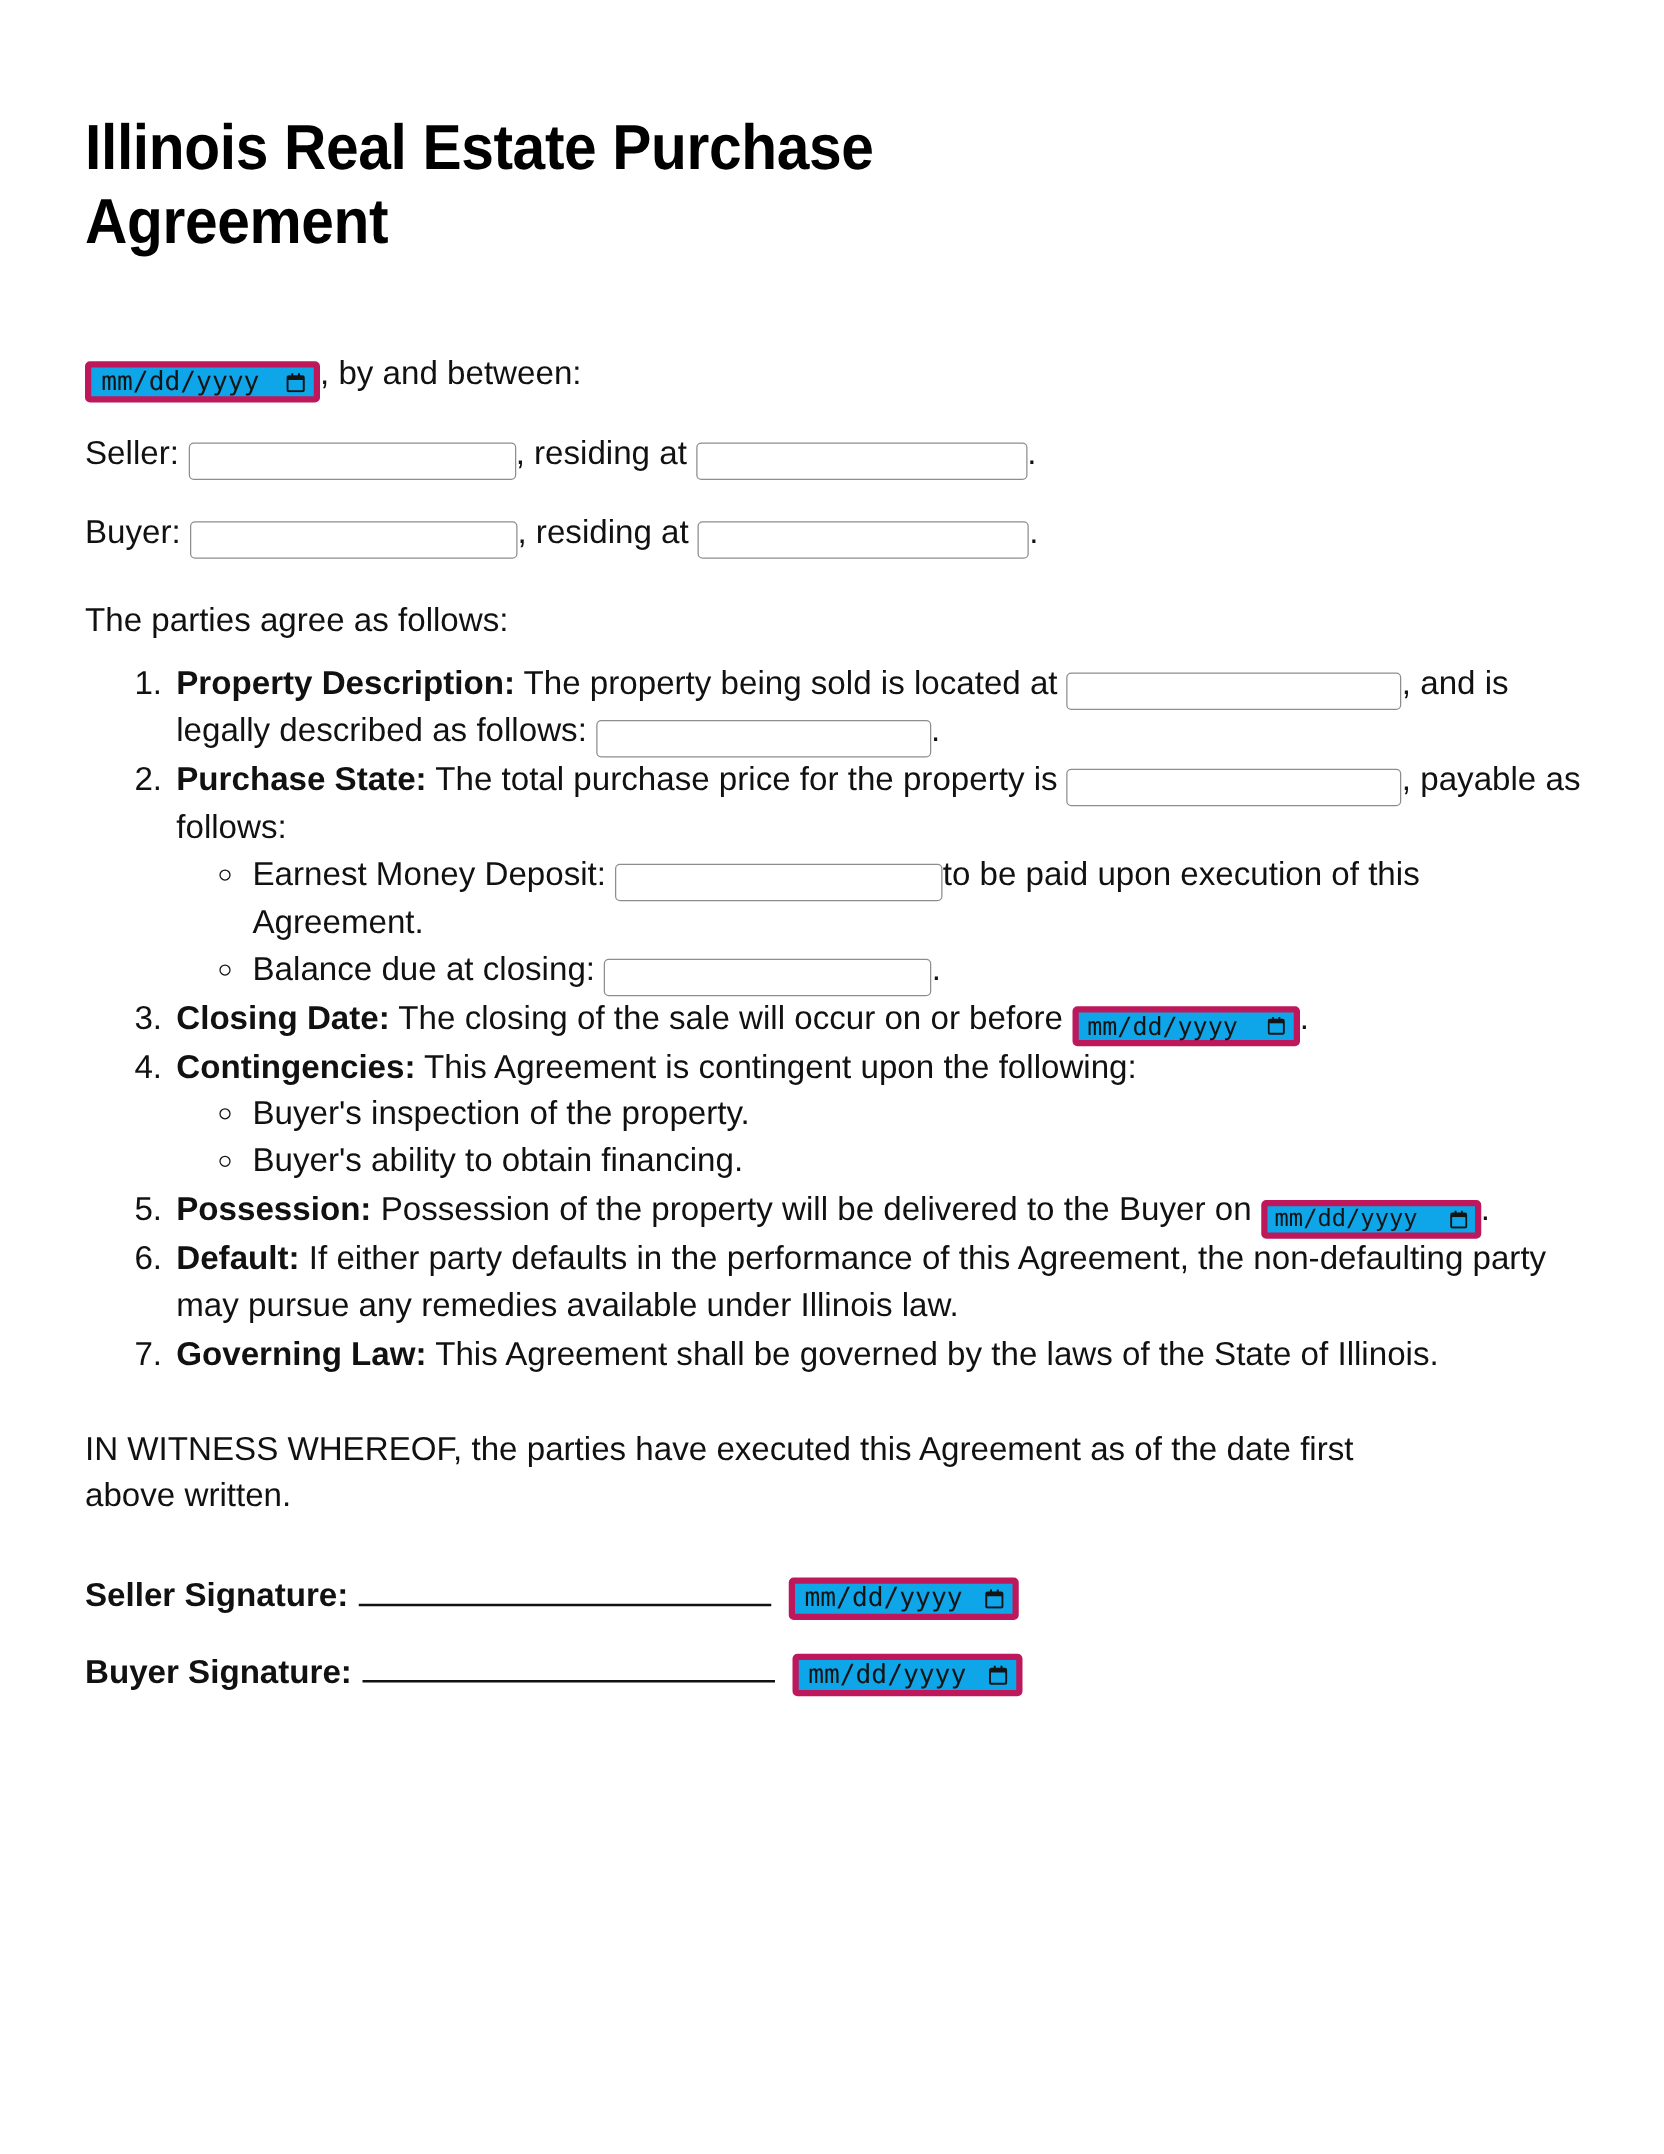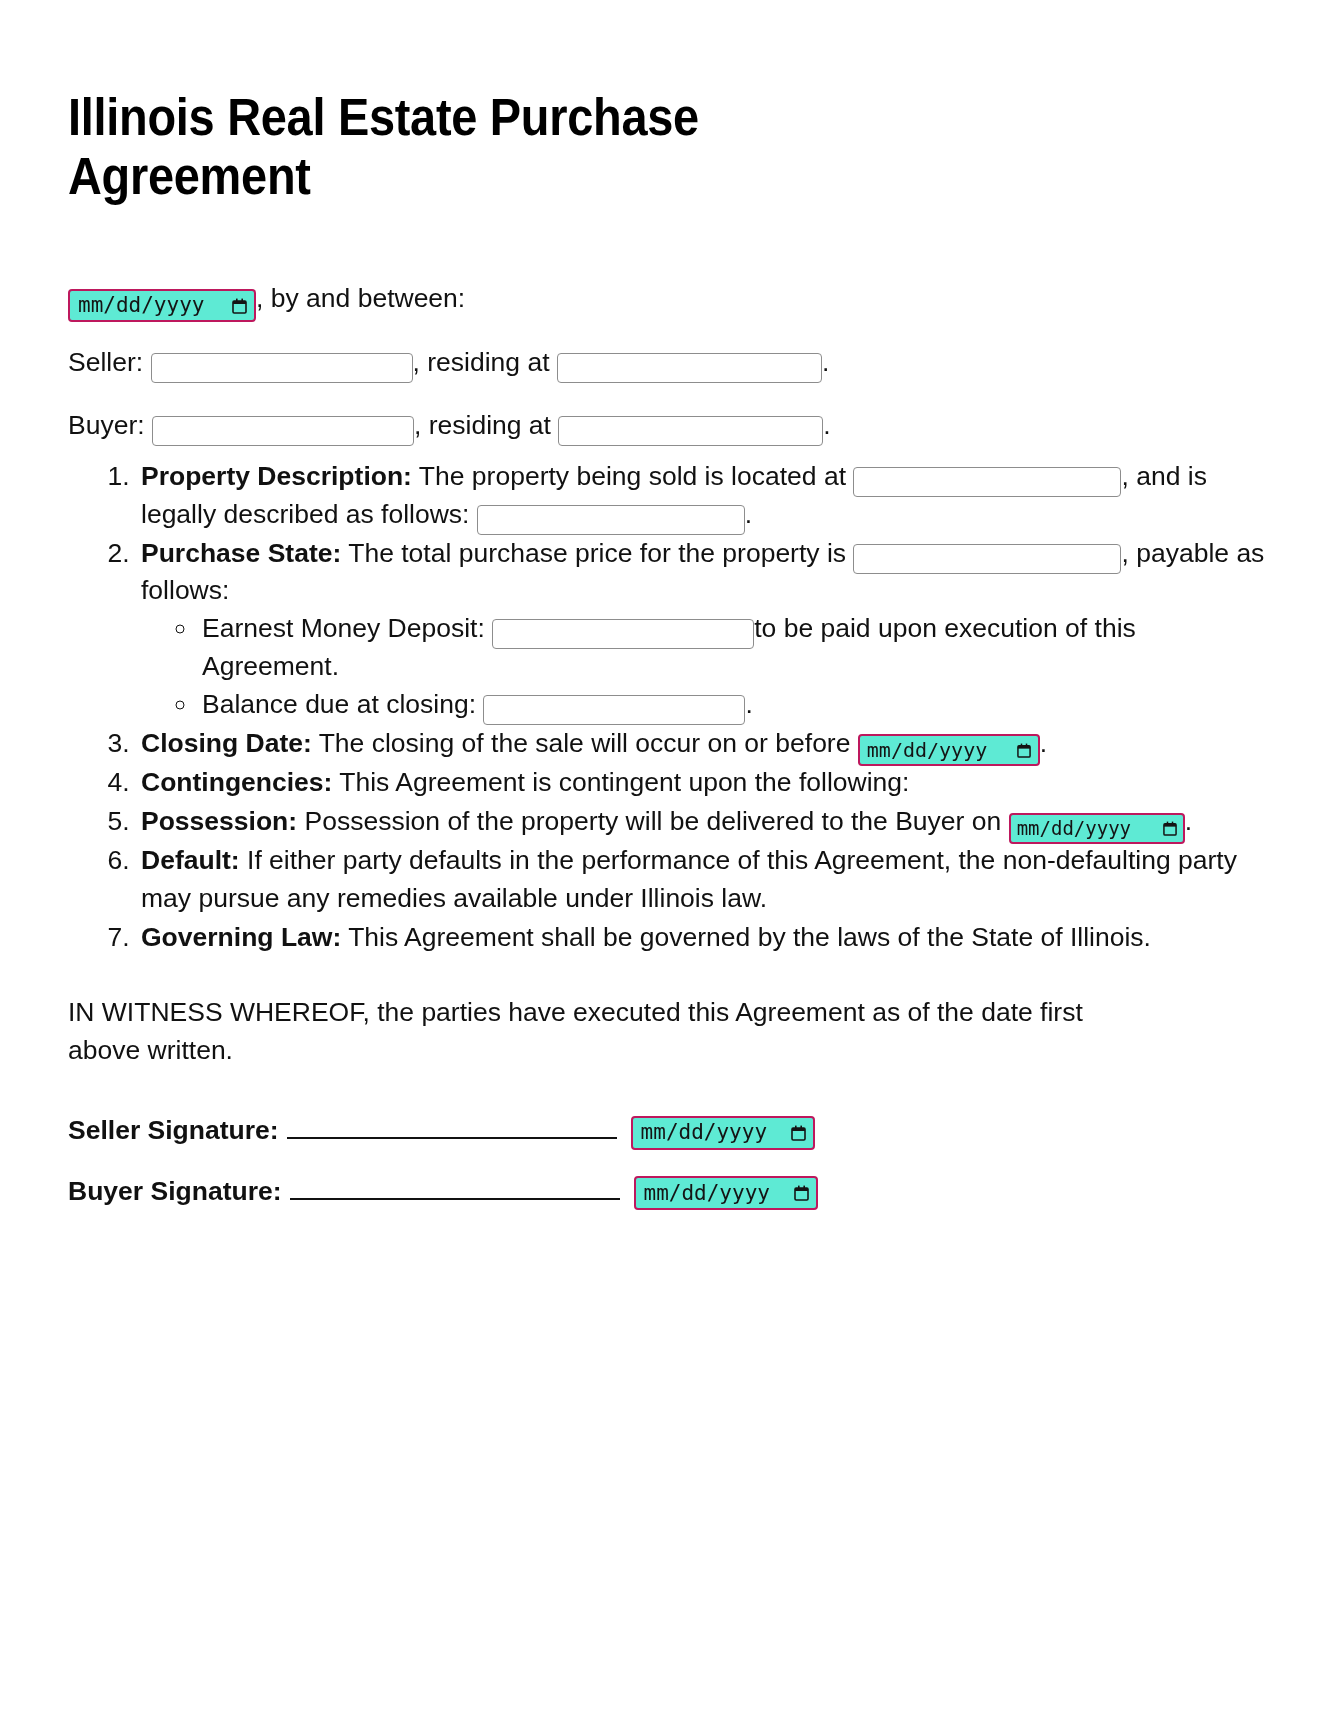--- a/index.html
+++ b/index.html
@@ -93,23 +93,23 @@
   .w-loc    { width: 268px; }
   .w-legal  { width: 268px; }
   .w-price  { width: 268px; }
   .w-emd    { width: 262px; }
   .w-bal    { width: 262px; }
 
   .datebox {
     display: inline-flex;
     align-items: center;
     justify-content: space-between;
-    border: 2px solid #be185d;
+    border: 5px solid #be185d;
     border-radius: 4px;
-    background: #5eead4;
+    background: #0ea5e9;
     box-sizing: border-box;
     font-family: "DejaVu Sans Mono", monospace;
     color: #141414;
     vertical-align: baseline;
     position: relative;
     cursor: text;
   }
   .datebox .ph { white-space: nowrap; }
   .datebox .cal {
     display: inline-block;
@@ -229,20 +229,21 @@
       <input type="text" class="tin w-name" value="" style=""><span>, residing at</span>
       <input type="text" class="tin w-addr" value="" style=""><span>.</span>
     </p>
 
     <p class="row-party">
       <span class="lbl-bold">Buyer:</span>
       <input type="text" class="tin w-name" value="" style=""><span>, residing at</span>
       <input type="text" class="tin w-addr" value="" style=""><span>.</span>
     </p>
 
+    <p class="agree">The parties agree as follows:</p>
 
     <ol class="terms">
 
       <li>
         <span class="term-label">Property Description:</span>
         <span>The property being sold is located at</span>
         <input type="text" class="tin w-loc" value="" style=""><span>,</span>
         <span>and is legally described as follows:</span>
         <input type="text" class="tin w-legal" value="" style=""><span>.</span>
       </li>
@@ -276,20 +277,24 @@
                 <rect x="4" y="0.6" width="1.6" height="3.2" fill="#141414"></rect>
                 <rect x="9.4" y="0.6" width="1.6" height="3.2" fill="#141414"></rect>
               </svg>
           </span>
         </span><span>.</span>
       </li>
 
       <li>
         <span class="term-label">Contingencies:</span>
         <span>This Agreement is contingent upon the following:</span>
+        <ul class="sub">
+          <li>Buyer's inspection of the property.</li>
+          <li>Buyer's ability to obtain financing.</li>
+        </ul>
       </li>
 
       <li>
         <span class="term-label">Possession:</span>
         <span>Possession of the property will be delivered to the Buyer on</span>
         <span class="datebox date-sm">
           <span class="ph">mm/dd/yyyy</span>
           <span class="cal">
             <svg width="14" height="15" viewBox="0 0 15 16">
                 <rect x="1" y="3" width="13" height="12" rx="1.2" fill="none" stroke="#141414" stroke-width="1.6"></rect>

